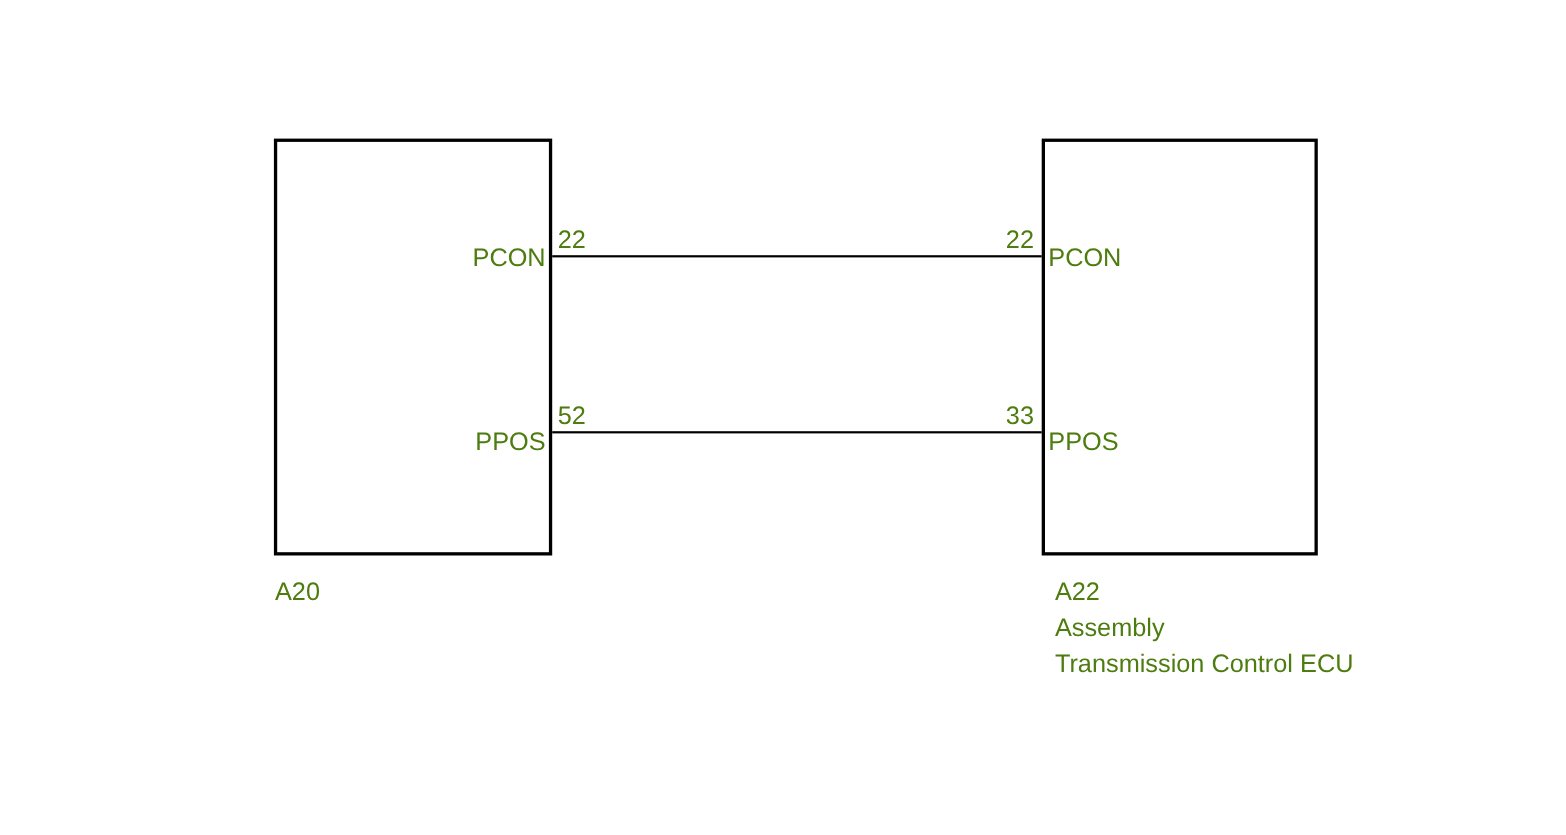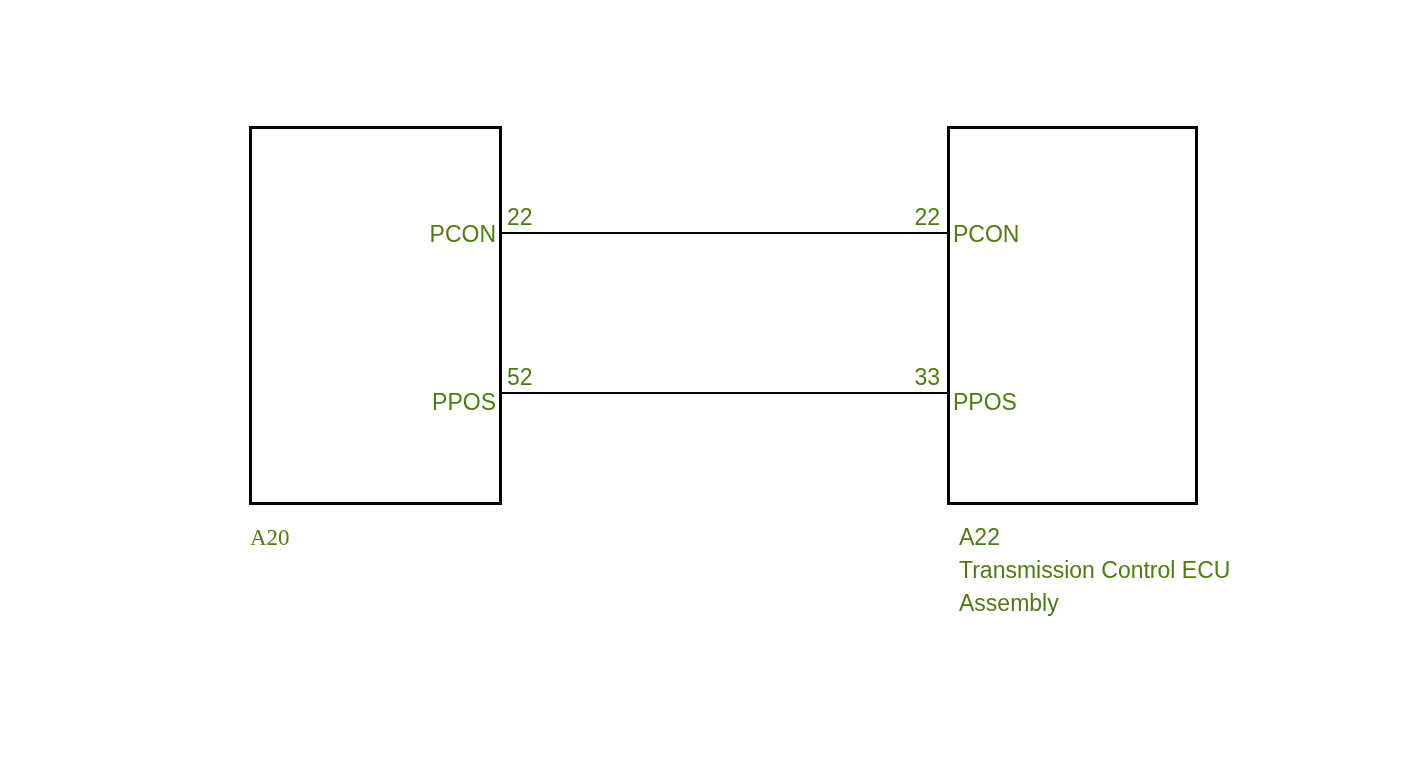--- a/index.html
+++ b/index.html
@@ -57,21 +57,21 @@
   .num-right { right: 484px; text-align: right; }
   .num-row1 { top: 206px; }
   .num-row2 { top: 366px; }
   .caption {
     position: absolute;
     top: 521px;
     font-size: 23px;
     line-height: 33px;
     white-space: nowrap;
   }
-  .caption-left  { left: 250px; font-family: Liberation Serif, serif; }
+  .caption-left  { left: 250px; }
   .caption-right { left: 959px; }
 </style>
 </head>
 <body>
 
 <div class="canvas">
 
   <div class="ecu-box box-left"></div>
 
   <div class="ecu-box box-right"></div>
@@ -90,17 +90,17 @@
 
   <div class="pin-number num-right num-row1">22</div>
   <div class="pin-number num-right num-row2">33</div>
 
   <div class="caption caption-left">
     <div>A20</div>
   </div>
 
   <div class="caption caption-right">
     <div>A22</div>
+    <div>Assembly</div>
     <div>Transmission Control ECU</div>
-    <div>Assembly</div>
   </div>
 
 </div>
 
 </body></html>

